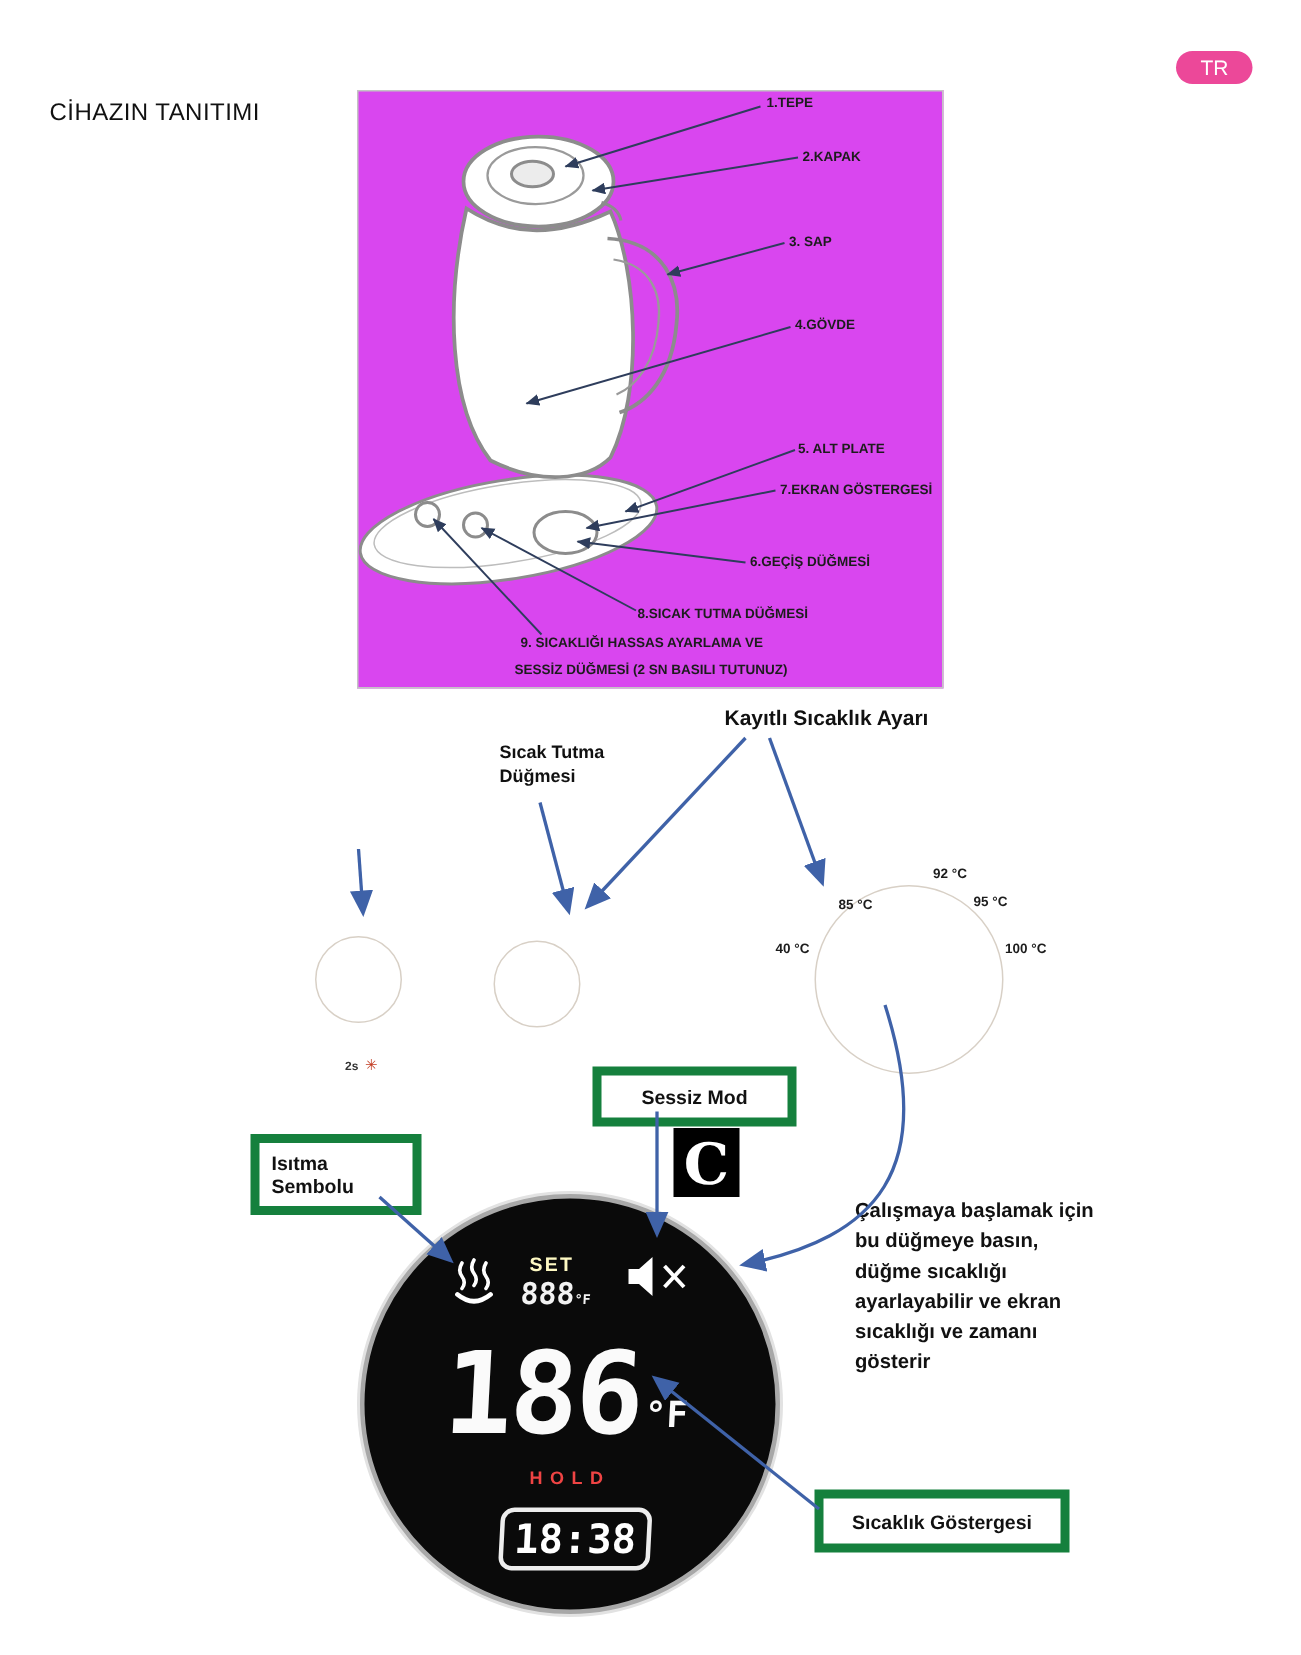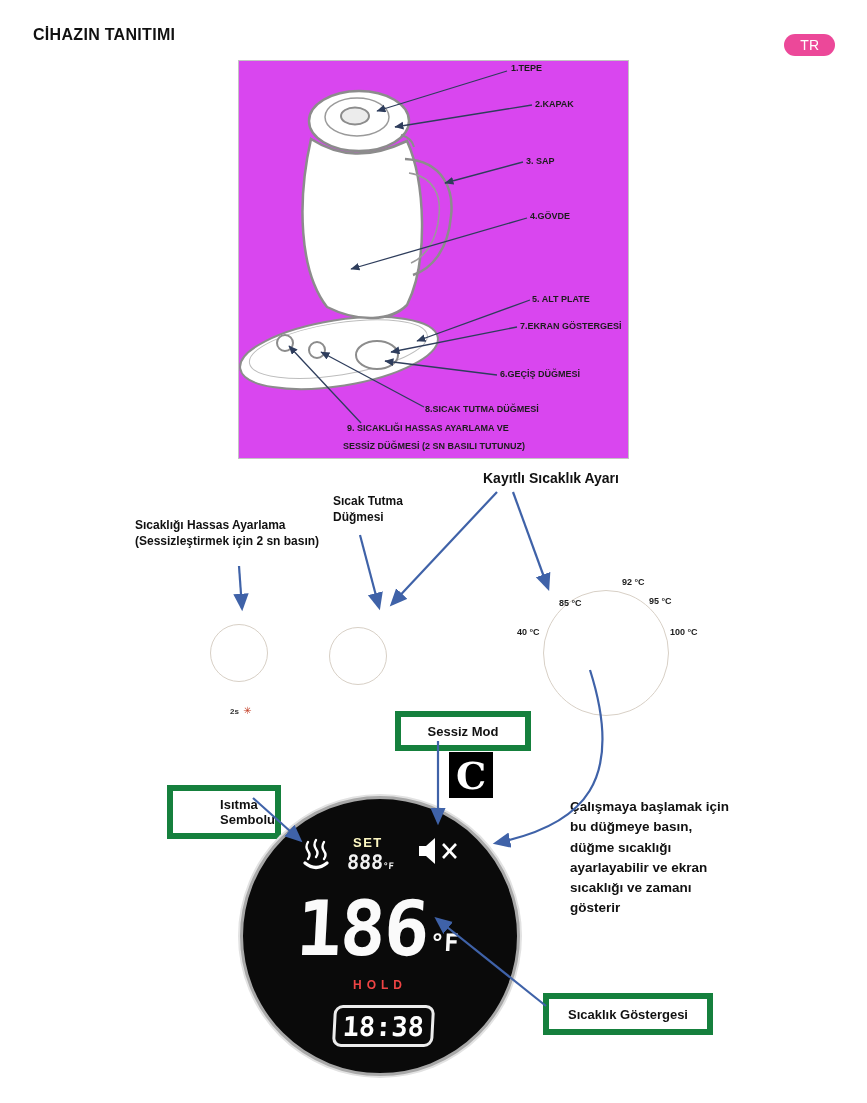--- a/index.html
+++ b/index.html
@@ -1,20 +1,20 @@
 <!DOCTYPE html>
 <html><head>
 <meta charset="utf-8">
 <style>
   html,body{margin:0;padding:0;background:#fff;}
   #page{position:relative;width:867px;height:1103px;background:#fff;overflow:hidden;
         font-family:"Liberation Sans",sans-serif;color:#111;}
   .abs{position:absolute;}
   
-  .page-title{font-size:16px;font-weight:bold;letter-spacing:.3px;}
+  .page-title{font-size:16px;font-weight:normal;letter-spacing:.3px;margin-top:41px;}
   .lang-badge{background:#ec4899;color:#fff;font-weight:normal;font-size:14px;
               border-radius:15px;padding:4px 16px;line-height:1;}
   
   .diagram-box{border:1px solid #c4c4c4;background:#d946ef;}
   .dlabel{font-size:9px;font-weight:bold;color:#1c1c1c;white-space:nowrap;}
   
   .ann{font-size:12px;font-weight:bold;line-height:1.3;color:#111;}
   .ann14{font-size:14px;font-weight:bold;color:#111;white-space:nowrap;}
   .circle-btn{border:1px solid #d8d0c6;border-radius:50%;background:#fff;}
   .dial-temp{font-size:9px;font-weight:bold;white-space:nowrap;color:#1c1c1c;}
@@ -92,24 +92,20 @@
     <span class="abs dlabel" style="left:287px;top:95px;">3. SAP</span>
     <span class="abs dlabel" style="left:291px;top:150px;">4.GÖVDE</span>
     <span class="abs dlabel" style="left:293px;top:233px;">5. ALT PLATE</span>
     <span class="abs dlabel" style="left:281px;top:260px;">7.EKRAN GÖSTERGESİ</span>
     <span class="abs dlabel" style="left:261px;top:308px;">6.GEÇİŞ DÜĞMESİ</span>
     <span class="abs dlabel" style="left:186px;top:343px;">8.SICAK TUTMA DÜĞMESİ</span>
     <span class="abs dlabel" style="left:108px;top:362px;">9. SICAKLIĞI HASSAS AYARLAMA VE</span>
     <span class="abs dlabel" style="left:104px;top:380px;">SESSİZ DÜĞMESİ (2 SN BASILI TUTUNUZ)</span>
   </div>
 
-  <div class="abs ann" style="left:135px;top:518px;width:215px;">
-    <span>Sıcaklığı Hassas Ayarlama</span><br>
-    <span>(Sessizleştirmek için 2 sn basın)</span>
-  </div>
   <div class="abs ann" style="left:333px;top:494px;text-align:left;">
     <span>Sıcak Tutma</span><br>
     <span>Düğmesi</span>
   </div>
   <div class="abs ann14" style="left:483px;top:470px;">Kayıtlı Sıcaklık Ayarı</div>
 
   <div class="abs circle-btn" style="left:210px;top:624px;width:56px;height:56px;"></div>
   <div class="abs circle-btn" style="left:329px;top:627px;width:56px;height:56px;"></div>
   <div class="abs circle-btn" style="left:543px;top:590px;width:124px;height:124px;"></div>
 
@@ -120,21 +116,21 @@
   <span class="abs dial-temp" style="left:670px;top:627px;">100 °C</span>
 
   <div class="abs" style="left:230px;top:700px;">
     <span class="tiny2s">2s</span>
     <span class="red-icon">✳</span>
   </div>
 
   <div class="abs boxed-label" style="left:395px;top:711px;width:124px;height:28px;">
     <span>Sessiz Mod</span>
   </div>
-  <div class="abs boxed-label" style="left:167px;top:785px;width:94px;height:42px;justify-content:flex-end;padding-left:8px;">
+  <div class="abs boxed-label" style="left:167px;top:756px;width:94px;height:42px;justify-content:flex-start;padding-left:8px;">
     <span>
       <span>Isıtma</span><br>
       <span>Sembolu</span>
     </span>
   </div>
   <div class="abs c-box" style="left:449px;top:752px;width:44px;height:46px;">
     <span>C</span>
   </div>
 
   <div class="abs display-circle" style="left:240px;top:796px;">

